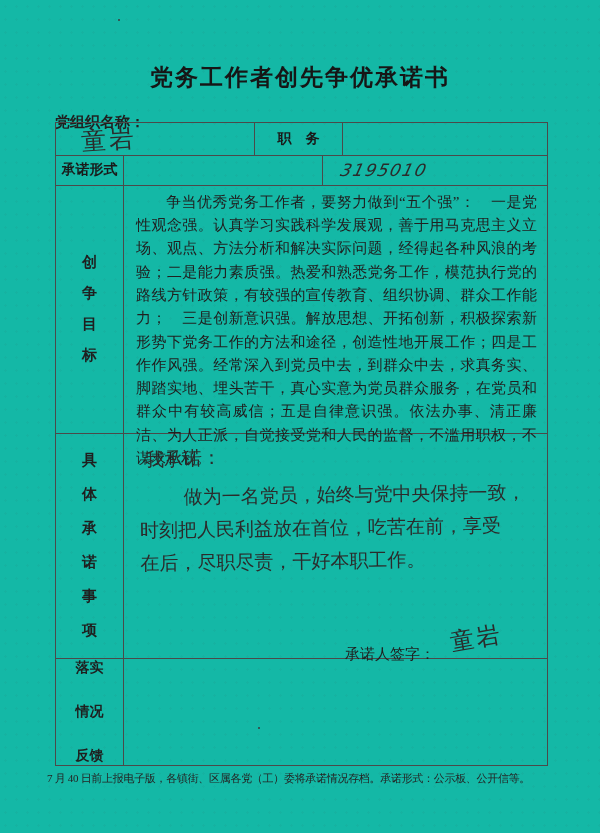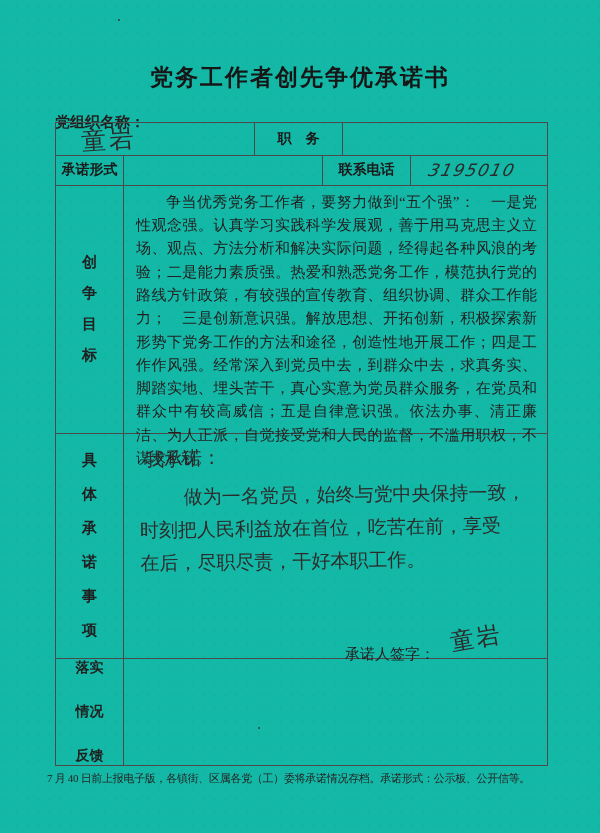--- a/index.html
+++ b/index.html
@@ -104,21 +104,20 @@
       <div class="cell c2">
         <span class="hand name-hand">童岩</span>
       </div>
       <div class="cell c3 head">职　务</div>
       <div class="cell c4"></div>
     </div>
 
     <div class="row r2">
       <div class="cell c1 head">承诺形式</div>
       <div class="cell c2"></div>
-      <div class="cell c3 head">联系电话</div>
       <div class="cell c4">
         <span class="hand phone-hand">3195010</span>
       </div>
     </div>
 
     <div class="row r3">
       <div class="cell c1 vhead g">
         <span>创</span>
         <span>争</span>
         <span>目</span>

